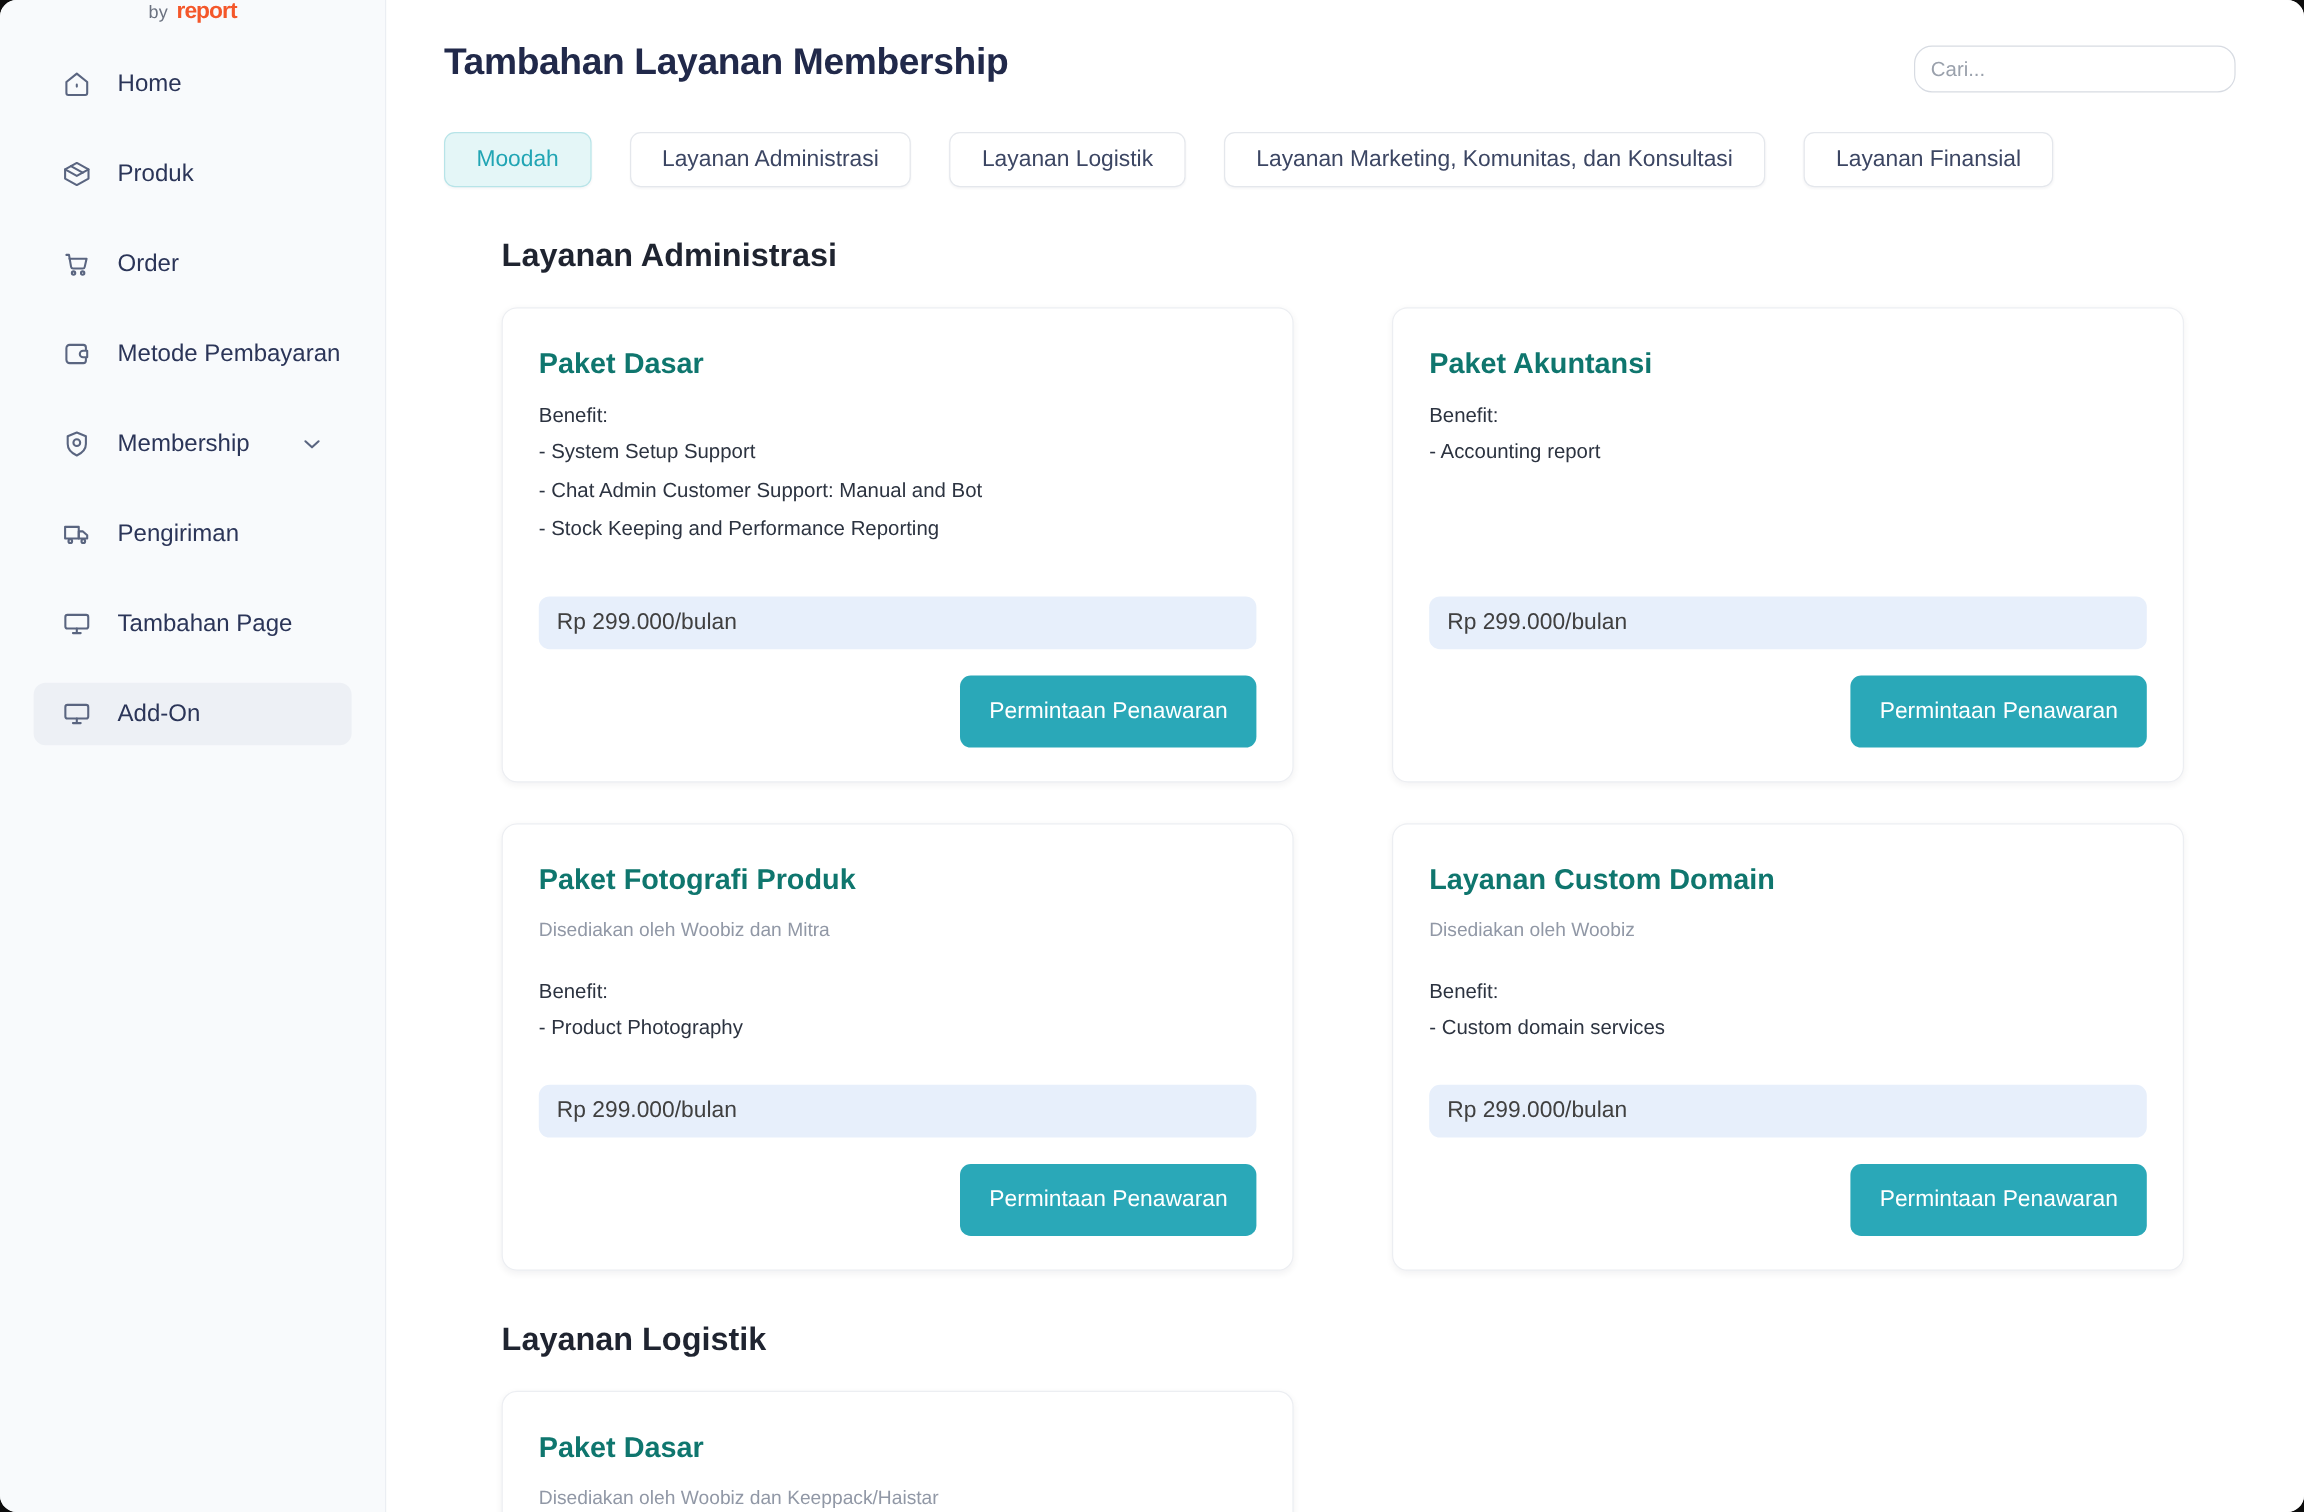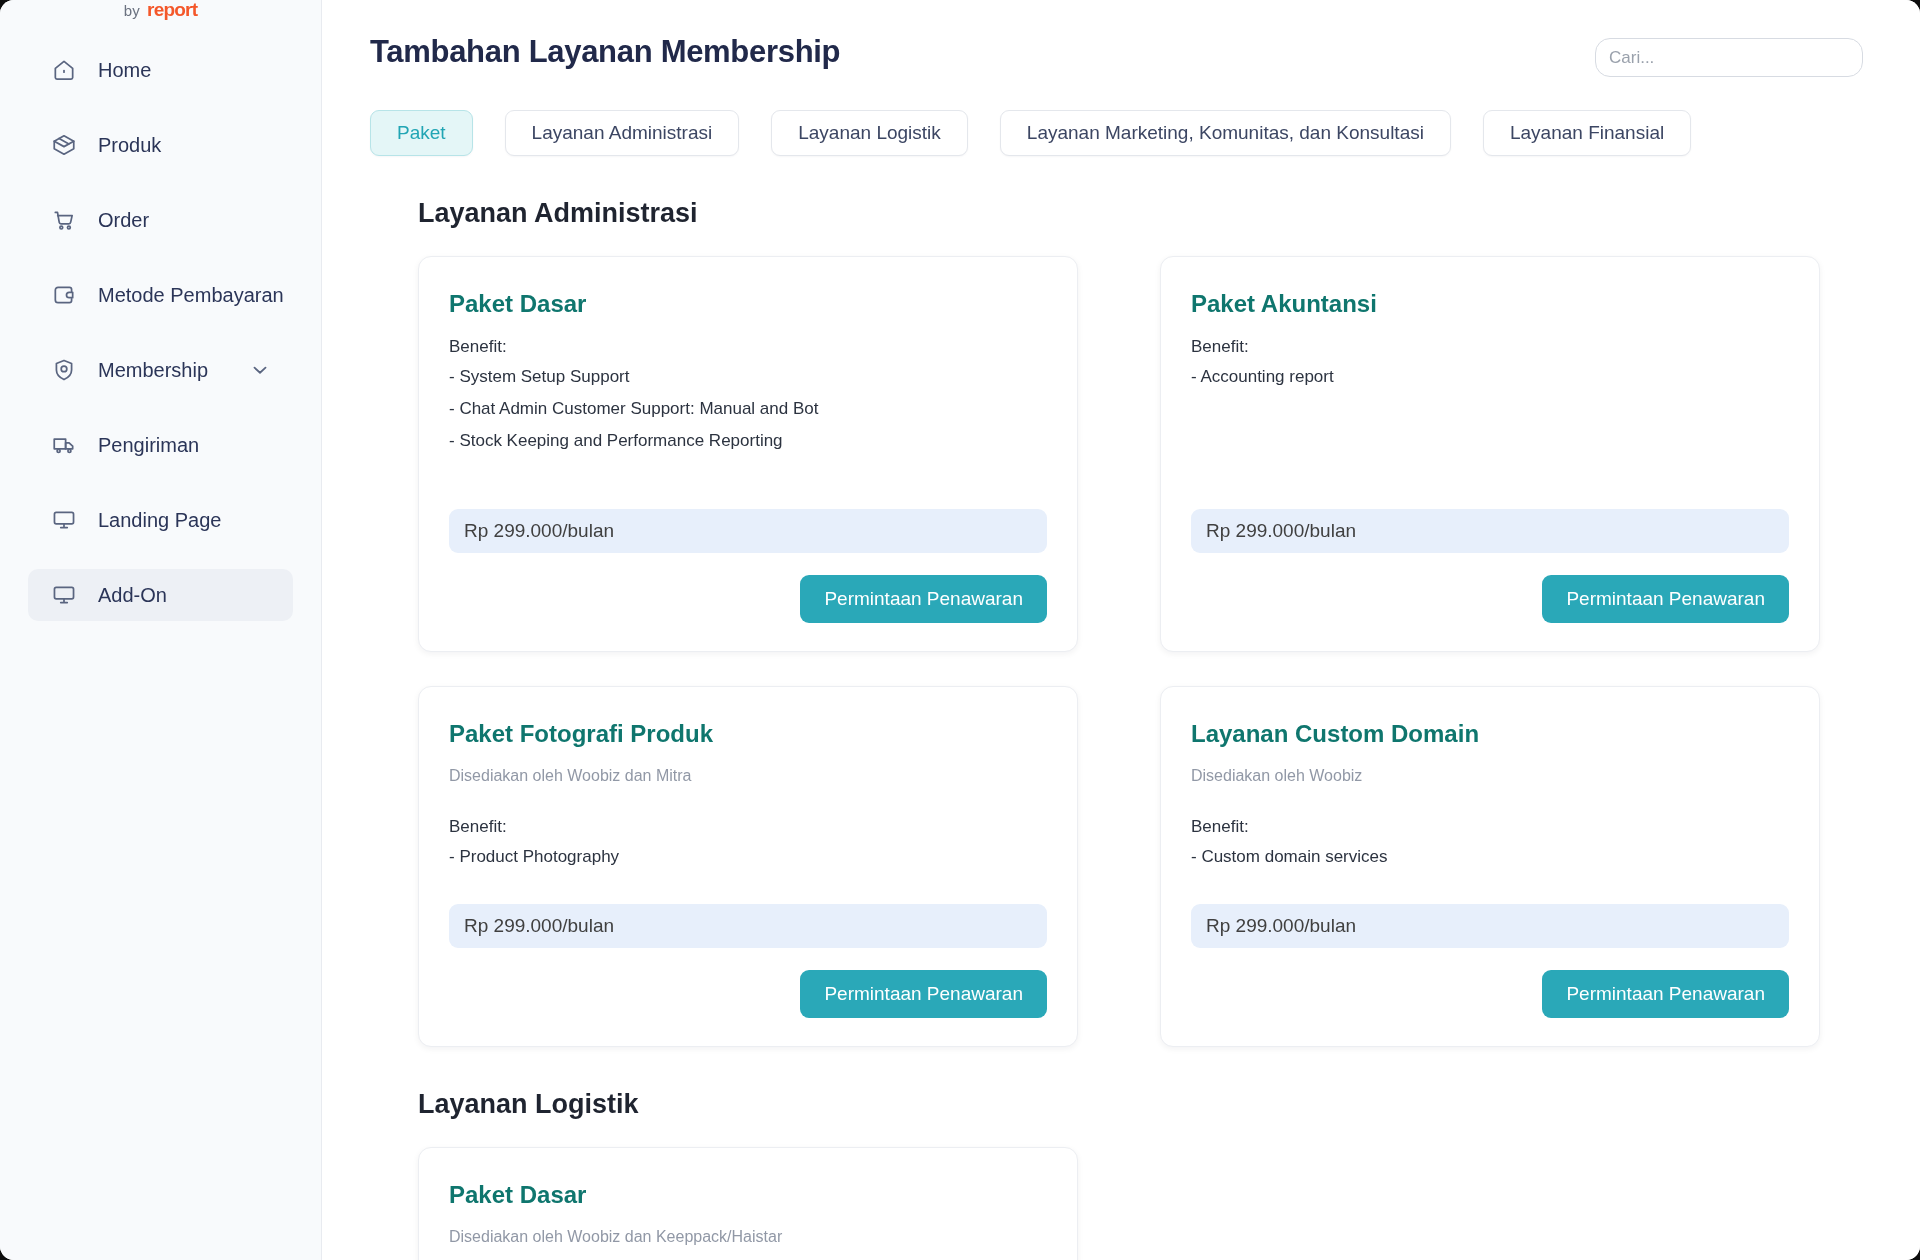--- a/index.html
+++ b/index.html
@@ -233,21 +233,21 @@
   .card-actions {
     display: flex;
     justify-content: flex-end;
     margin-top: 22px;
   }
   .cta {
     background: #2AA8B8;
     color: #ffffff;
     border: none;
     border-radius: 9px;
-    height: 48px;
+    height: 60px;
     padding: 0 24px;
     font-size: 19px;
     cursor: pointer;
     font-family: "Liberation Sans", sans-serif;
   }
 </style>
 </head>
 <body>
 
 <div class="window">
@@ -321,42 +321,42 @@
           </span>
           <span class="nav-label">Pengiriman</span>
         </div>
         <div class="nav-item">
           <span class="ico">
             <svg viewBox="0 0 24 24" fill="none" stroke="currentColor" stroke-width="1.6" stroke-linecap="round" stroke-linejoin="round">
               <rect x="3.2" y="5" width="17.6" height="10.5" rx="1.6"></rect>
               <path d="M9 19h6M12 15.5V19"></path>
             </svg>
           </span>
-          <span class="nav-label">Landing Page</span>
+          <span class="nav-label">Tambahan Page</span>
         </div>
         <div class="nav-item active">
           <span class="ico">
             <svg viewBox="0 0 24 24" fill="none" stroke="currentColor" stroke-width="1.6" stroke-linecap="round" stroke-linejoin="round">
               <rect x="3.2" y="5" width="17.6" height="10.5" rx="1.6"></rect>
               <path d="M9 19h6M12 15.5V19"></path>
             </svg>
           </span>
           <span class="nav-label">Add-On</span>
         </div>
       </nav>
   </aside>
 
   <main class="main">
     <div class="topbar">
       <h1 class="page-title">Tambahan Layanan Membership</h1>
       <input class="search-box" type="text" placeholder="Cari..." style="">
     </div>
 
     <div class="tabs" id="tabs">
-        <button class="tab active">Paket</button>
+        <button class="tab active">Moodah</button>
         <button class="tab">Layanan Administrasi</button>
         <button class="tab">Layanan Logistik</button>
         <button class="tab">Layanan Marketing, Komunitas, dan Konsultasi</button>
         <button class="tab">Layanan Finansial</button>
       </div>
 
     <div id="sections">
         <h2 class="section-title">Layanan Administrasi</h2>
         <div class="cards">
           <div class="card tall">

